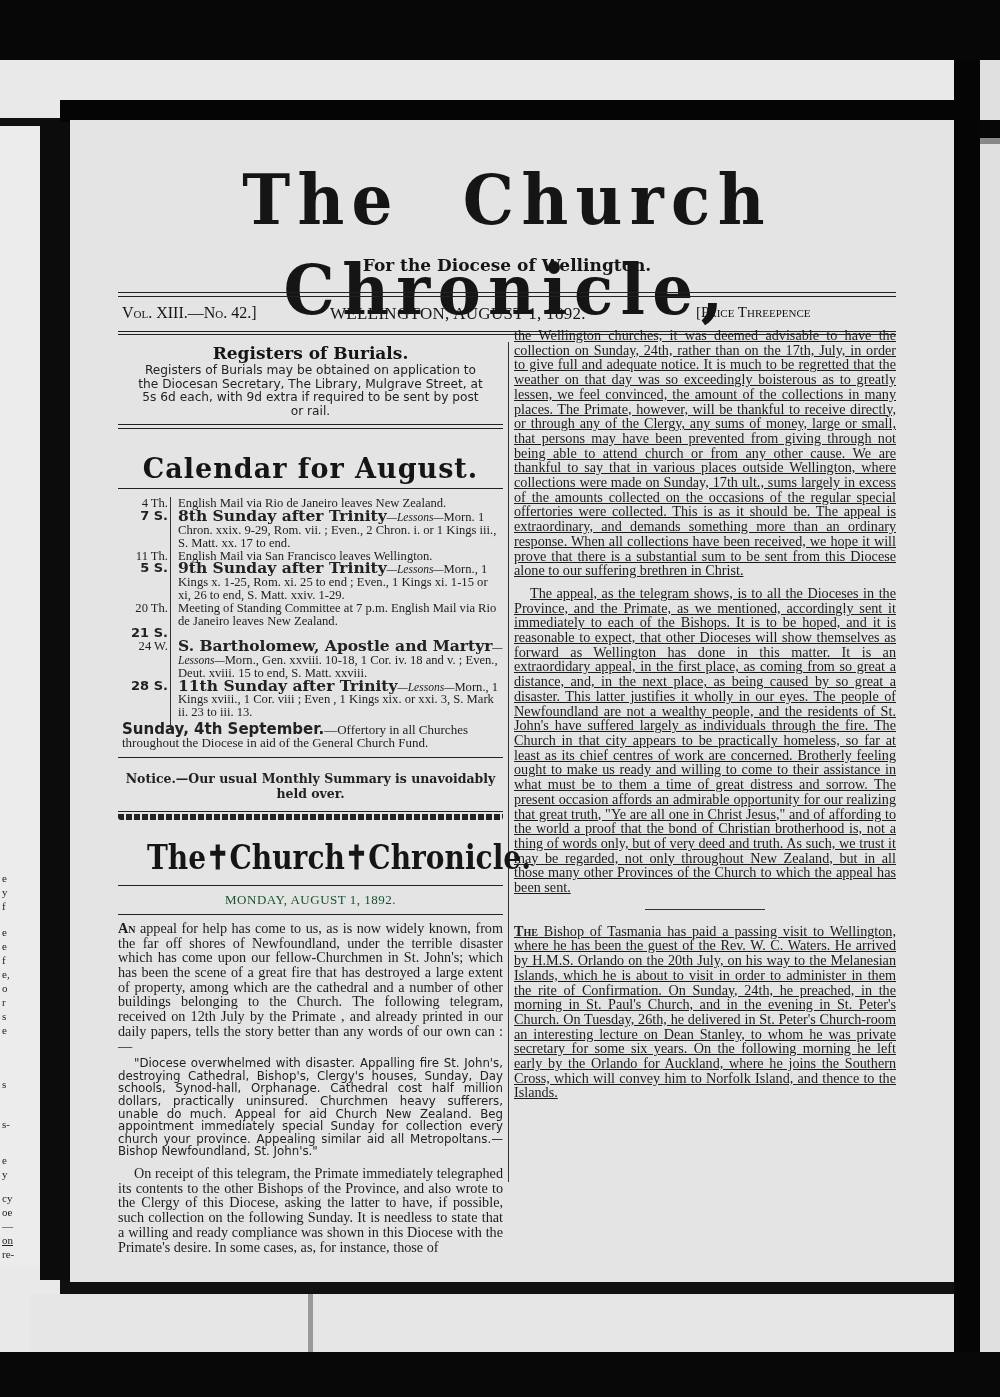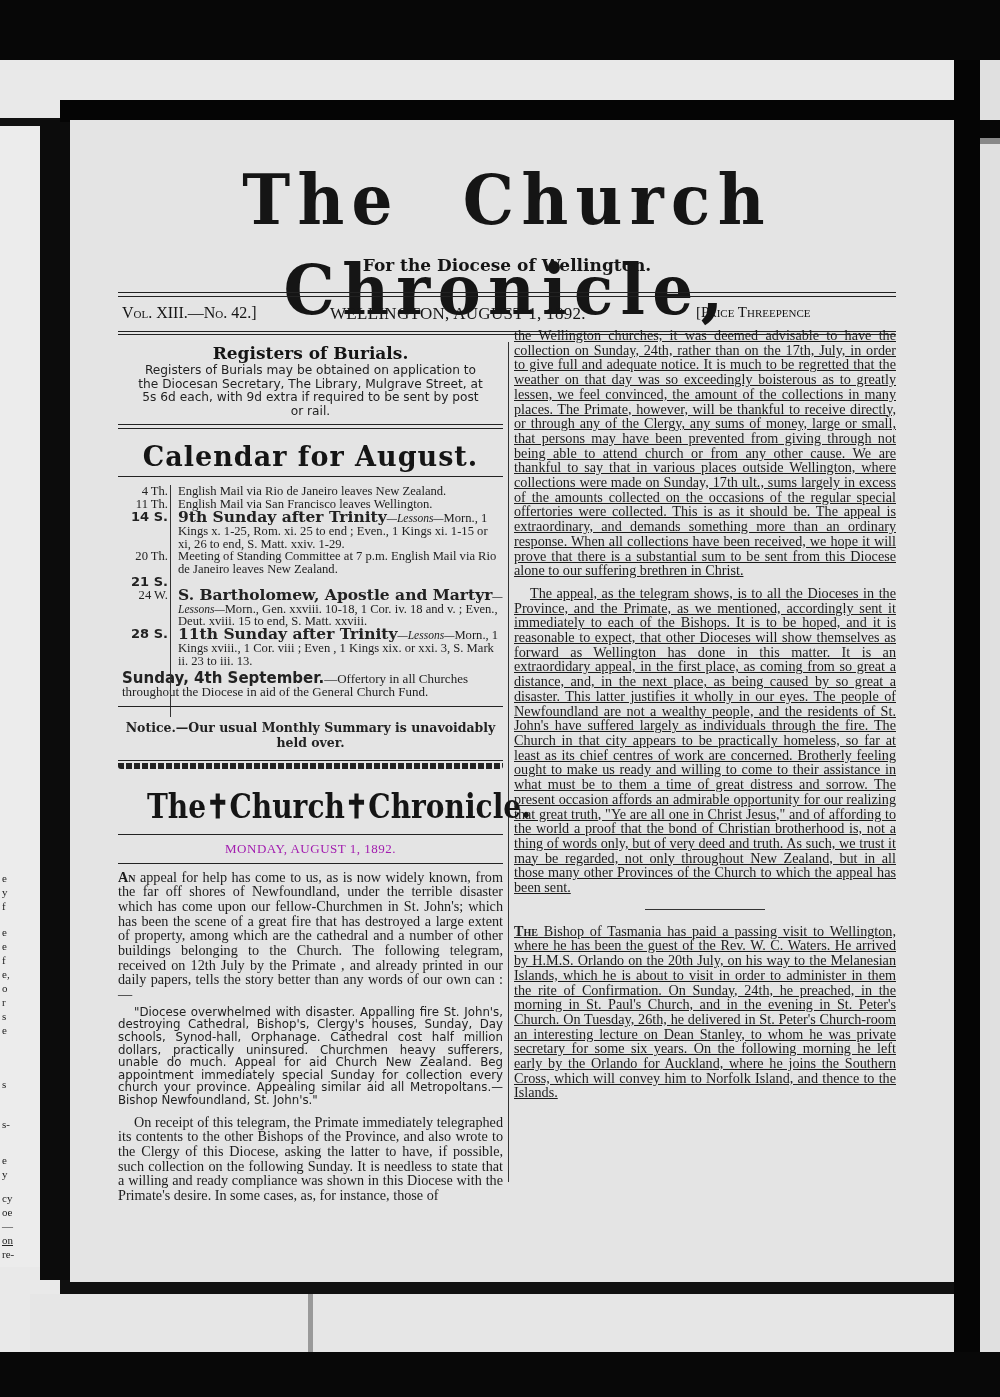--- a/index.html
+++ b/index.html
@@ -57,38 +57,38 @@
   .col-left { position:absolute; left:0; top:222px; width:385px; }
   .col-right { position:absolute; left:396px; top:208px; width:382px;text-decoration:underline; }
   .col-divider { position:absolute; left:390px; top:222px; width:1px; height:840px; background:#333; }
 
   .blackletter { font-family:"DejaVu Serif", serif; font-weight:bold; color:#151515; }
   .sec-title { text-align:center; }
 
   .burials-title { font-size:17px; margin-top:1px; }
   .burials-body { font-size:12.2px; line-height:13.6px; text-align:center; padding:0 18px; margin-top:1px; font-family:"DejaVu Sans", sans-serif; color:#222; }
 
-  .calendar-title { font-size:27px; letter-spacing:1px; margin-top:12px; }
+  .calendar-title { font-size:27px; letter-spacing:1px; margin-top:24px; }
 
   .cal { position:relative; margin-top:8px; }
   .cal-row { display:flex; font-size:12.6px; line-height:12.8px; }
   .cal-day { width:50px; text-align:right; padding-right:6px; white-space:nowrap; color:#222; flex:none; }
   .cal-day b { font-family:"DejaVu Sans", sans-serif; font-size:13px; }
   .cal-entry { flex:1; padding-left:4px; color:#222; }
   .cal-entry .strong { font-family:"DejaVu Serif", serif; font-weight:bold; font-size:15.5px; }
   .cal-entry i { font-size:11.5px; }
   .cal-vline { position:absolute; left:52px; top:0; width:1px; height:232px; background:#333; }
 
   .sept { font-size:13px; line-height:13px; margin-top:4px; padding-left:4px; color:#222; }
   .sept .strong { font-family:"DejaVu Sans", sans-serif; font-weight:bold; font-size:15px; }
 
   .notice { font-size:12.5px; text-align:center; margin-top:13px; font-weight:bold; color:#222; font-family:"DejaVu Serif", serif; }
 
   .chron-title { font-size:33px; text-align:center; margin-top:18px; letter-spacing:0px; transform:scaleX(0.85); }
-  .dated { font-size:13px; text-align:center; margin-top:6px; letter-spacing:0.5px; color:#a21caf; }
+  .dated { font-size:13px; text-align:center; margin-top:6px; letter-spacing:0.5px; color:#14532d; }
 
   .body-text { font-size:14.2px; line-height:14.7px; text-align:justify; color:#1c1c1c; }
   .indent { text-indent:16px; }
   .telegram { font-size:11.8px; line-height:12.6px; text-align:justify; margin-top:4px; font-family:"DejaVu Sans", sans-serif; color:#222; }
   .telegram.indent { text-indent:16px; }
 
   .wavy {
     height:6px; margin-top:0;
     background:repeating-linear-gradient(90deg,#222 0 6px, transparent 6px 8px);
     border-radius:0 0 3px 3px;
@@ -164,25 +164,29 @@
       <div class="rule" style="position:relative; margin-top:4px; width:385px;"></div>
 
       <div class="cal">
         <div class="cal-vline"></div>
 
         <div class="cal-row">
           <div class="cal-day">4 Th.</div>
           <div class="cal-entry">English Mail via Rio de Janeiro leaves New Zealand.</div>
         </div>
         <div class="cal-row">
+          <div class="cal-day"><b>7 S.</b></div>
+          <div class="cal-entry"><span class="strong">8th Sunday after Trinity</span><i>—Lessons—</i><span>Morn. 1 Chron. xxix. 9-29, Rom. vii. ; Even., 2 Chron. i. or 1 Kings iii., S. Matt. xx. 17 to end.</span></div>
+        </div>
+        <div class="cal-row">
           <div class="cal-day">11 Th.</div>
           <div class="cal-entry">English Mail via San Francisco leaves Wellington.</div>
         </div>
         <div class="cal-row">
-          <div class="cal-day"><b>14 S.</b></div>
+          <div class="cal-day"><b>5 S.</b></div>
           <div class="cal-entry"><span class="strong">9th Sunday after Trinity</span><i>—Lessons—</i><span>Morn., 1 Kings x. 1-25, Rom. xi. 25 to end ; Even., 1 Kings xi. 1-15 or xi, 26 to end, S. Matt. xxiv. 1-29.</span></div>
         </div>
         <div class="cal-row">
           <div class="cal-day">20 Th.</div>
           <div class="cal-entry">Meeting of Standing Committee at 7 p.m. English Mail via Rio de Janeiro leaves New Zealand.</div>
         </div>
         <div class="cal-row">
           <div class="cal-day"><b>21 S.</b></div>
         </div>
         <div class="cal-row">

